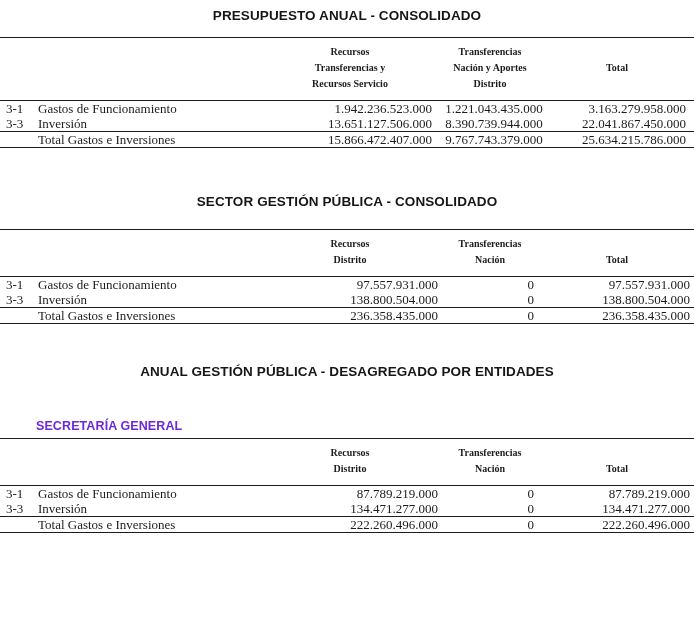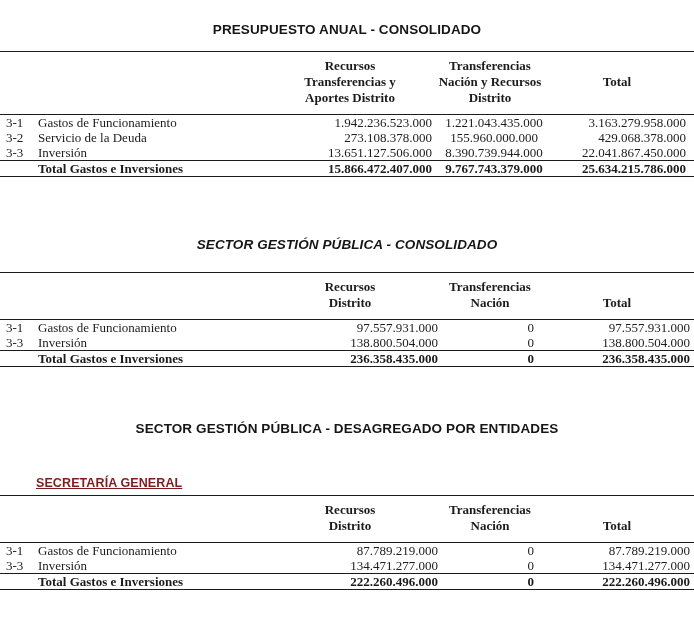--- a/index.html
+++ b/index.html
@@ -5,66 +5,66 @@
   * { box-sizing: border-box; }
   html, body { margin: 0; padding: 0; }
   body {
     width: 694px; height: 637px; overflow: hidden;
     background: #ffffff; color: #1c1c1c;
     font-family: "Liberation Serif", serif;
   }
   .doc-title {
     font-family: "Liberation Sans", sans-serif;
     font-weight: 700; font-size: 13.5px; line-height: 15px;
-    text-align: center; margin: 14px; color: #161616; letter-spacing: 0.1px;
+    text-align: center; margin: 0; color: #161616; letter-spacing: 0.1px;
   }
   #title-1 { padding-top: 8px; }
-  #title-2 { padding-top: 46px; font-style: italic; }
+  #title-2 { padding-top: 46px; }
   #title-3 { padding-top: 40px; }
   .entity-title {
     font-family: "Liberation Sans", sans-serif;
     font-weight: 700; font-size: 12.5px; line-height: 14px;
-    margin: 40px 0 0 36px; color: #7f1d1d; letter-spacing: 0.1px; text-decoration: underline;
+    margin: 40px 0 0 36px; color: #6d28d9; letter-spacing: 0.1px;
   }
   table.budget {
     width: 694px; border-collapse: collapse; table-layout: fixed;
     border-top: 1.6px solid #1c1c1c;
   }
   #table-1 { margin-top: 14px; }
   #table-2 { margin-top: 20px; }
   #table-3 { margin-top: 5px; }
   col.c-code  { width: 38px; }
   col.c-label { width: 250px; }
   col.c-n1    { width: 150px; }
   col.c-n2    { width: 118px; }
   col.c-n3    { width: 138px; }
   thead th {
     border-bottom: 1.6px solid #1c1c1c;
-    font-weight: 700; font-size: 13px;
+    font-weight: 700; font-size: 10px;
     padding: 6px 0 8px; text-align: center;
   }
   #table-1 thead th { vertical-align: middle; }
   #table-2 thead th, #table-3 thead th { vertical-align: bottom; }
   thead th .hl { display: block; line-height: 16px; text-align: center; }
   th.n1 { padding-right: 26px; }
   th.n2 { padding-right: 14px; }
   th.n3 { padding-right: 16px; }
   tbody td { font-size: 13px; line-height: 15px; padding: 0 0; vertical-align: middle; }
   td.code  { padding-left: 6px; }
   td.num   { text-align: right; margin-top: 17px; }
   #table-1 td.n1 { padding-right: 6px; }
   #table-1 td.n2 { padding-right: 6px; text-align: center; }
   #table-1 td.n3 { padding-right: 8px; }
   #table-2 td.n1, #table-3 td.n1 { padding-right: 0; }
   #table-2 td.n2, #table-3 td.n2 { padding-right: 22px; }
   #table-2 td.n3, #table-3 td.n3 { padding-right: 4px; }
   tr.total td {
     border-top: 1.6px solid #1c1c1c;
     border-bottom: 1.6px solid #1c1c1c;
-    font-weight: 700;
+    font-weight: 400;
   }
 </style>
 </head>
 <body>
 
 <h1 class="doc-title" id="title-1">PRESUPUESTO ANUAL - CONSOLIDADO</h1>
 
 <table class="budget" id="table-1">
   <colgroup>
       <col class="c-code">
@@ -73,46 +73,39 @@
       <col class="c-n2">
       <col class="c-n3">
     </colgroup>
   <thead>
     <tr>
       <th class="code"></th>
       <th class="label"></th>
       <th class="num n1">
         <span class="hl">Recursos</span>
         <span class="hl">Transferencias y</span>
-        <span class="hl">Aportes Distrito</span>
+        <span class="hl">Recursos Servicio</span>
       </th>
       <th class="num n2">
         <span class="hl">Transferencias</span>
-        <span class="hl">Nación y Recursos</span>
+        <span class="hl">Nación y Aportes</span>
         <span class="hl">Distrito</span>
       </th>
       <th class="num n3">
         <span class="hl">Total</span>
       </th>
     </tr>
   </thead>
   <tbody>
     <tr>
       <td class="code">3-1</td>
       <td class="label">Gastos de Funcionamiento</td>
       <td class="num n1">1.942.236.523.000</td>
       <td class="num n2">1.221.043.435.000</td>
       <td class="num n3">3.163.279.958.000</td>
-    </tr>
-    <tr>
-      <td class="code">3-2</td>
-      <td class="label">Servicio de la Deuda</td>
-      <td class="num n1">273.108.378.000</td>
-      <td class="num n2">155.960.000.000</td>
-      <td class="num n3">429.068.378.000</td>
     </tr>
     <tr>
       <td class="code">3-3</td>
       <td class="label">Inversión</td>
       <td class="num n1">13.651.127.506.000</td>
       <td class="num n2">8.390.739.944.000</td>
       <td class="num n3">22.041.867.450.000</td>
     </tr>
     <tr class="total">
       <td class="code"></td>
@@ -169,21 +162,21 @@
     <tr class="total">
       <td class="code"></td>
       <td class="label">Total Gastos e Inversiones</td>
       <td class="num n1">236.358.435.000</td>
       <td class="num n2">0</td>
       <td class="num n3">236.358.435.000</td>
     </tr>
   </tbody>
 </table>
 
-<h1 class="doc-title" id="title-3">SECTOR GESTIÓN PÚBLICA - DESAGREGADO POR ENTIDADES</h1>
+<h1 class="doc-title" id="title-3">ANUAL GESTIÓN PÚBLICA - DESAGREGADO POR ENTIDADES</h1>
 
 <h2 class="entity-title">SECRETARÍA GENERAL</h2>
 
 <table class="budget" id="table-3">
   <colgroup>
       <col class="c-code">
       <col class="c-label">
       <col class="c-n1">
       <col class="c-n2">
       <col class="c-n3">

